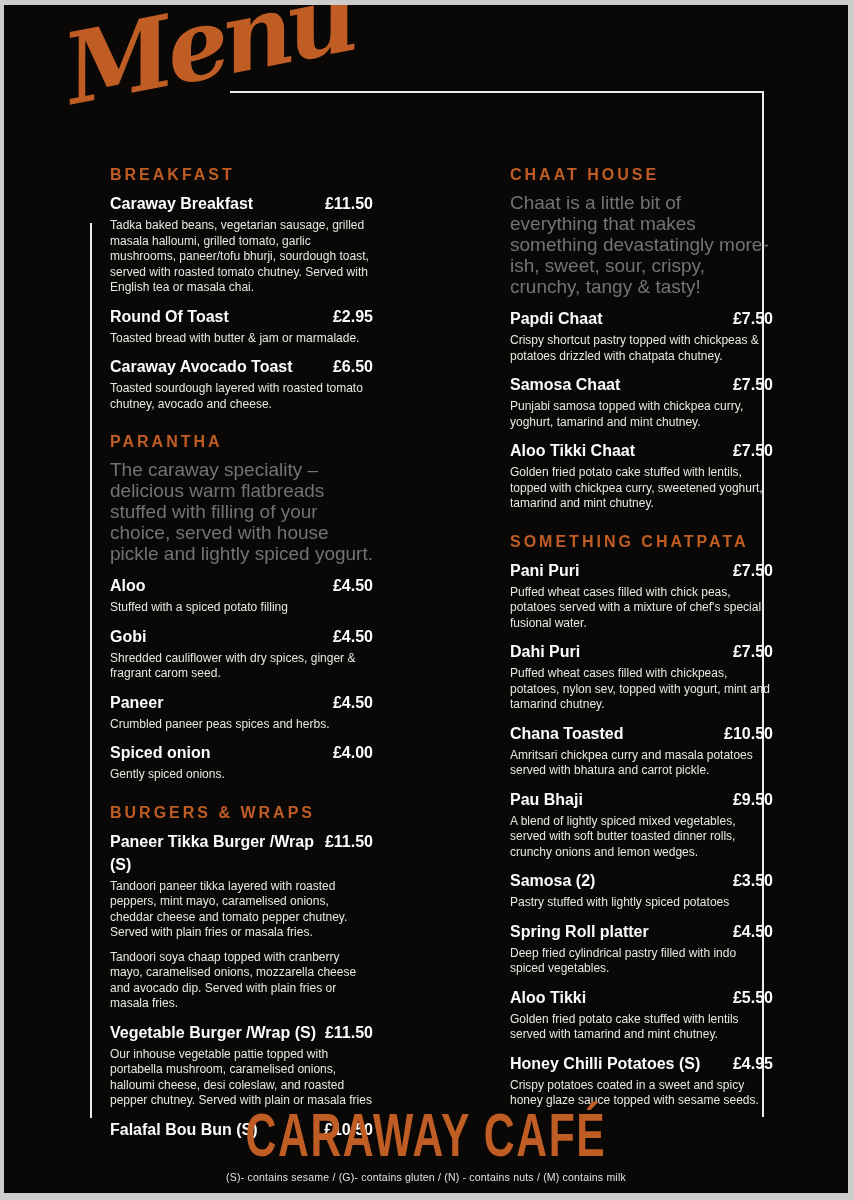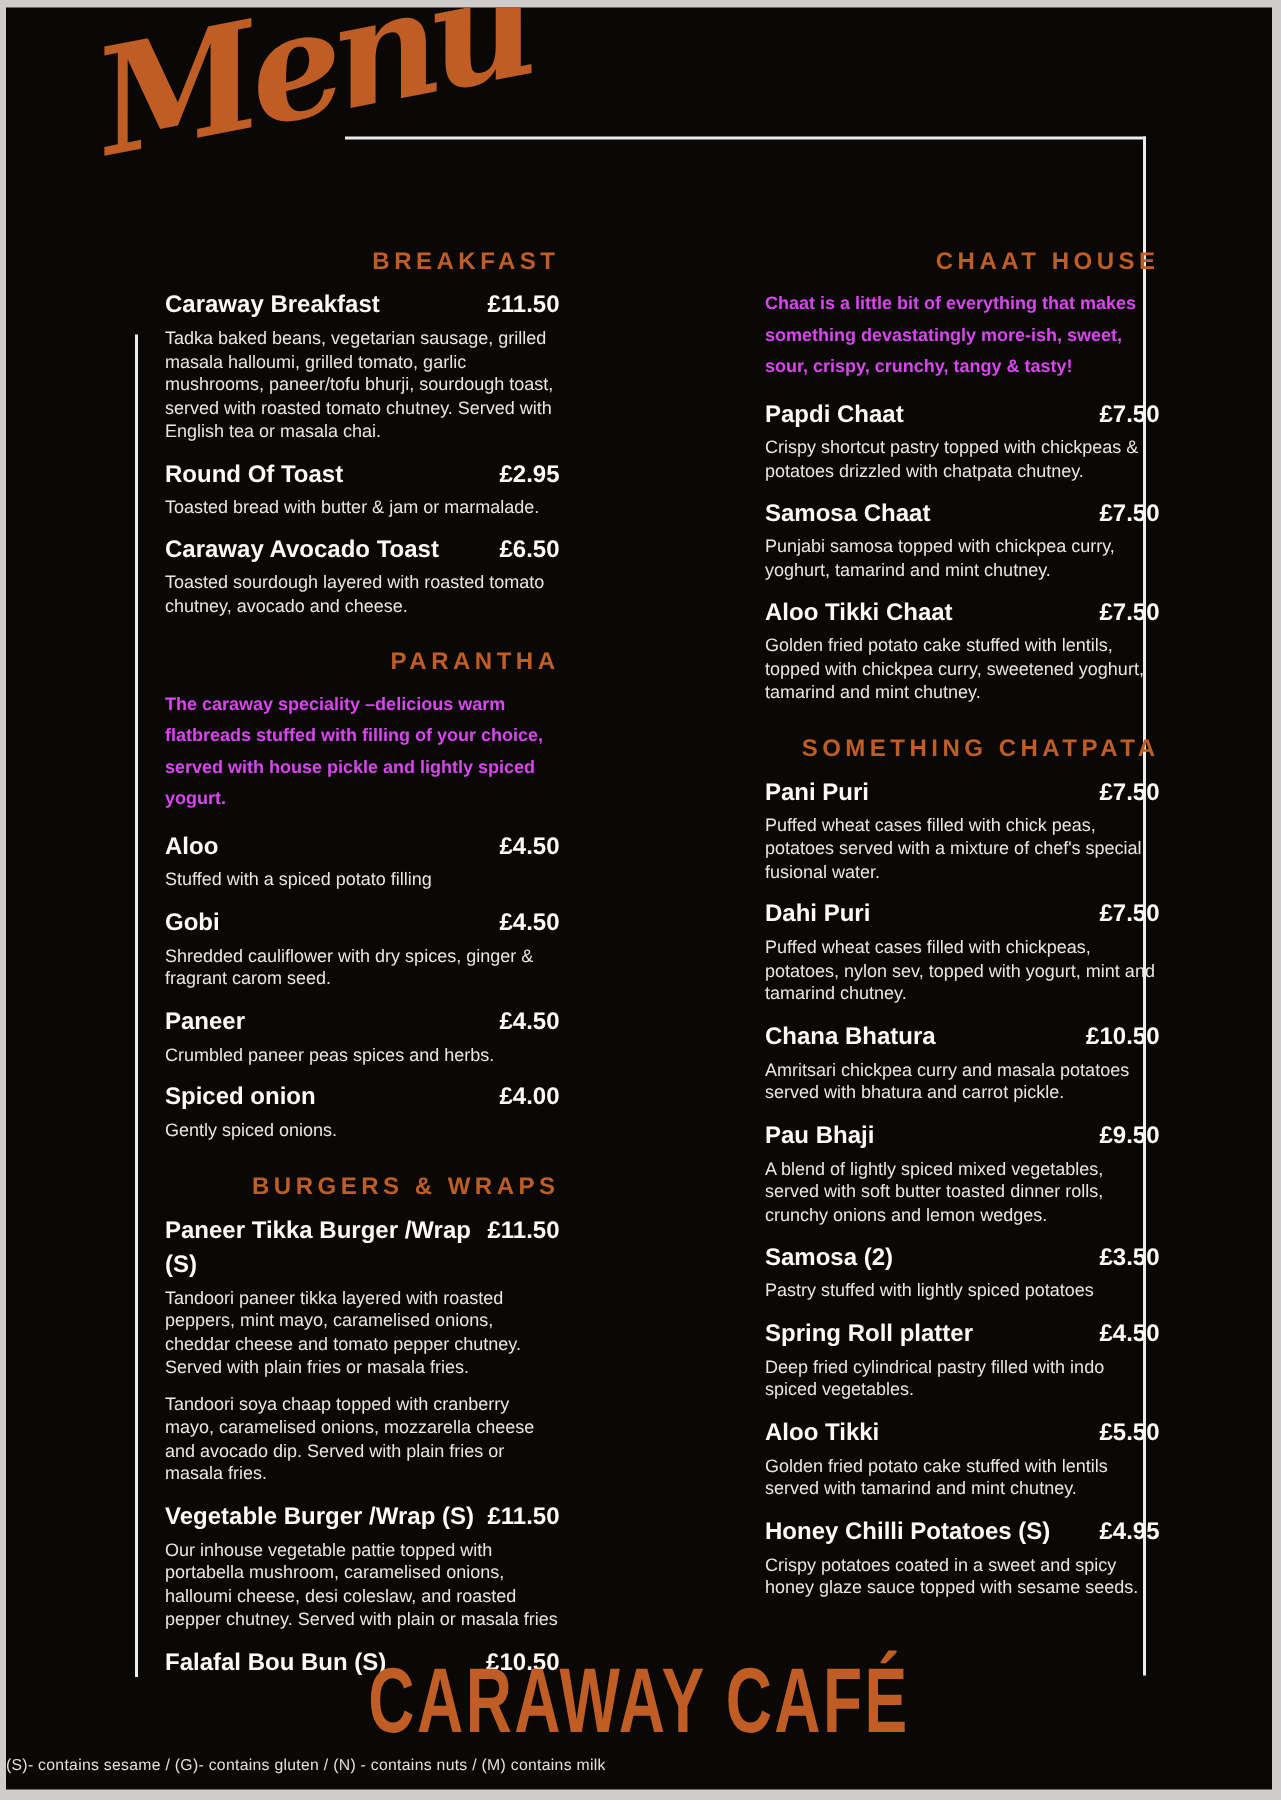--- a/index.html
+++ b/index.html
@@ -40,26 +40,25 @@
   .col-right { left: 506px; }
 
   .section { margin-bottom: 20px; }
   .section-heading {
     color: #c05d24;
     font-weight: bold;
     font-size: 16px;
     line-height: 20px;
     letter-spacing: 3px;
     margin-bottom: 7px;
-    text-align: right;
   }
   .section-intro {
-    color: #d946ef;
-    font-weight: bold;
-    font-size: 12px;
+    color: #737373;
+    font-weight: normal;
+    font-size: 19px;
     line-height: 21px;
     margin-bottom: 10px;
   }
   .item { margin-bottom: 9px; }
   .item-head {
     display: flex;
     justify-content: space-between;
     align-items: baseline;
     color: #fcfbf9;
     font-weight: bold;
@@ -83,21 +82,21 @@
     font-weight: bold;
     font-size: 52px;
     letter-spacing: 2px;
     transform: scale(0.82, 1.18);
     transform-origin: center top;
     white-space: nowrap;
   }
   .allergens {
     position: absolute;
     left: 0; right: 0; top: 1166px;
-    text-align: left;
+    text-align: center;
     color: #e2e1df;
     font-size: 10.5px;
     letter-spacing: 0.2px;
   }
 </style>
 </head>
 <body>
 
 <div class="page">
   <div class="frame-line frame-top"></div>
@@ -227,21 +226,21 @@
         </div>
         <div class="item">
           <div class="item-head">
             <span class="item-name">Dahi Puri</span>
             <span class="item-price">£7.50</span>
           </div>
           <div class="item-desc">Puffed wheat cases filled with chickpeas, potatoes, nylon sev, topped with yogurt, mint and tamarind chutney.</div>
         </div>
         <div class="item">
           <div class="item-head">
-            <span class="item-name">Chana Bhatura</span>
+            <span class="item-name">Chana Toasted</span>
             <span class="item-price">£10.50</span>
           </div>
           <div class="item-desc">Amritsari chickpea curry and masala potatoes served with bhatura and carrot pickle.</div>
         </div>
         <div class="item">
           <div class="item-head">
             <span class="item-name">Pau Bhaji</span>
             <span class="item-price">£9.50</span>
           </div>
           <div class="item-desc">A blend of lightly spiced mixed vegetables, served with soft butter toasted dinner rolls, crunchy onions and lemon wedges.</div>

